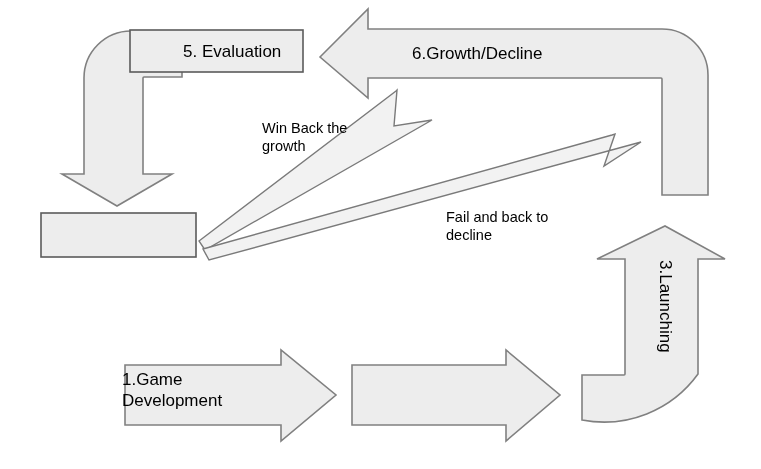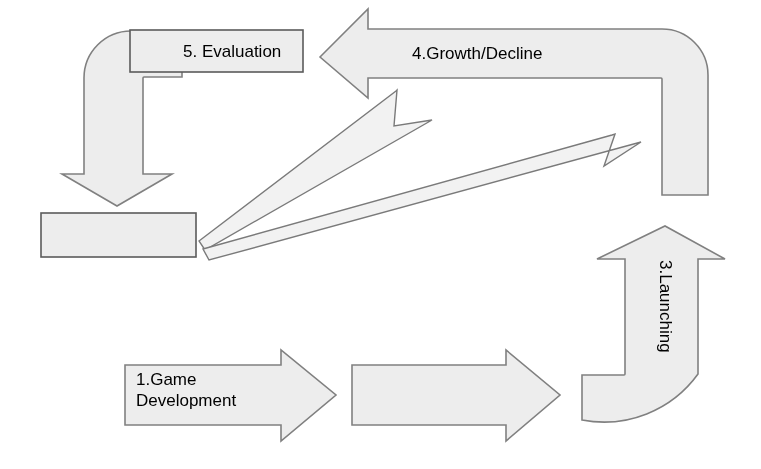--- a/index.html
+++ b/index.html
@@ -140,24 +140,28 @@
              L 560,395
              L 506,441
              L 506,425
              L 352,425
              Z"></path>
 
   </svg>
 
   <div class="lbl" style="left:135px; top:41px; width:165px;margin-left:48px;">5. Evaluation</div>
 
-  <div class="lbl" style="left:412px; top:43px; width:200px;">4.Growth/Decline</div>
+  <div class="lbl" style="left:412px; top:43px; width:200px;">6.Growth/Decline</div>
 
 
+  <div class="lbl lbl-small" style="left:262px; top:119px; width:120px;">Win Back the
+growth</div>
 
+  <div class="lbl lbl-small" style="left:446px; top:208px; width:140px;">Fail and back to
+decline</div>
 
   <div class="lbl lbl-rot" style="left:676px; top:260px; width:120px;">3.Launching</div>
 
-  <div class="lbl" style="left:136px; top:369px; width:150px;">1.Game
+  <div class="lbl" style="left:122px; top:369px; width:150px;">1.Game
 Development</div>
 
 
 </div>
 
 </body></html>

